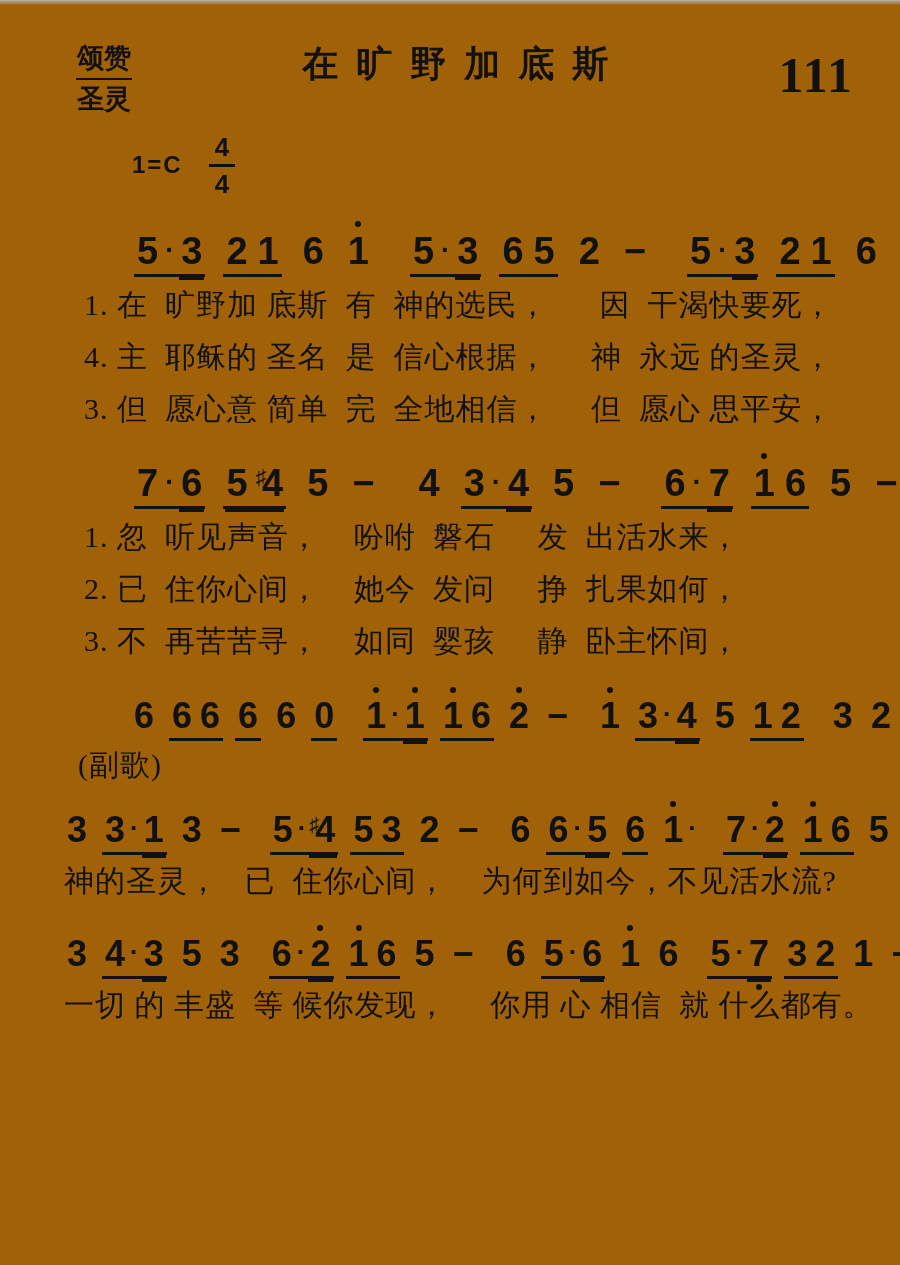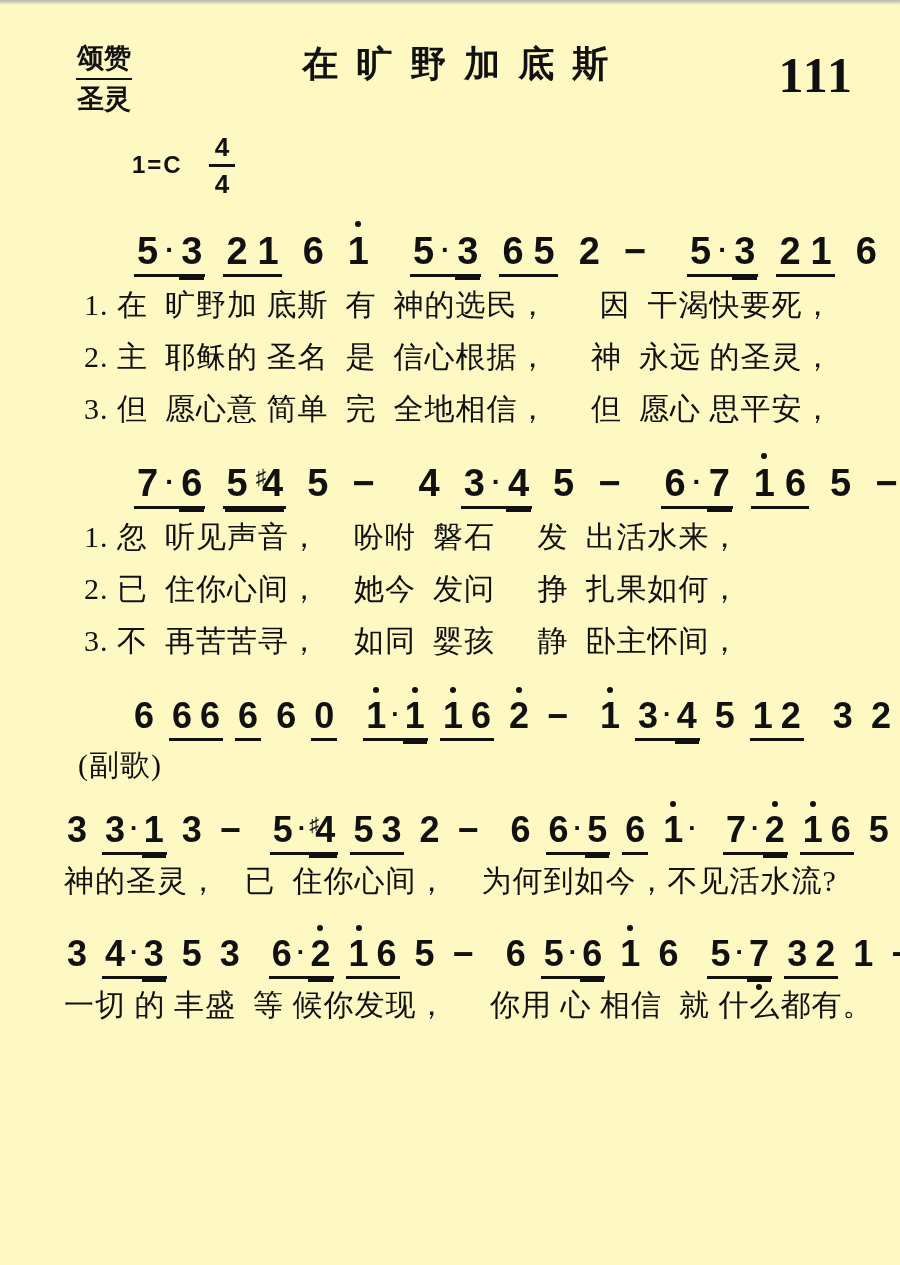--- a/index.html
+++ b/index.html
@@ -1,18 +1,18 @@
 <!DOCTYPE html>
 <html><head>
 <meta charset="utf-8">
 <style>
   html,body{margin:0;padding:0;background:#e9e9e7;}
   .page{
     position:relative;width:900px;height:1265px;margin:0 auto;
-    background:#fef9c3;overflow:hidden;color:#111;
+    background:#a16207;overflow:hidden;color:#111;
     font-family:"Liberation Sans","DejaVu Sans",sans-serif;
   }
   .scan-edge{position:absolute;top:0;left:0;right:0;height:5px;
     background:linear-gradient(#b5b5b2,rgba(180,180,178,0));pointer-events:none;}
 
   
   .header{display:flex;align-items:flex-start;padding:42px 46px 0 76px;}
   .cat{font-weight:700;font-size:27px;line-height:1.2;text-align:center;}
   .cat-top{border-bottom:2.5px solid #111;padding:0 1px 4px;}
   .cat-bottom{padding-top:3px;}
@@ -136,21 +136,21 @@
         <div class="group">
           <span class="note">6</span>
         </div>
         <div class="group"></div>
       </div>
       <div class="bar"></div>
     </div>
 
   <div class="lyrics-block">
     <div class="lyric">1. 在  旷野加 底斯  有  神的选民，      因  干渴快要死，</div>
-    <div class="lyric">2. 主  耶稣的 圣名  是  信心根据，     神  永远 的圣灵，</div>
+    <div class="lyric">4. 主  耶稣的 圣名  是  信心根据，     神  永远 的圣灵，</div>
     <div class="lyric">3. 但  愿心意 简单  完  全地相信，     但  愿心 思平安，</div>
   </div>
 
   <div class="mline m1" style="padding-left: 125px;">
       <div class="measure">
         <div class="group u1">
           <span class="note">7</span>
           <span class="note dotn">·</span>
           <span class="note">6<div class="x2"></div></span>
         </div>

